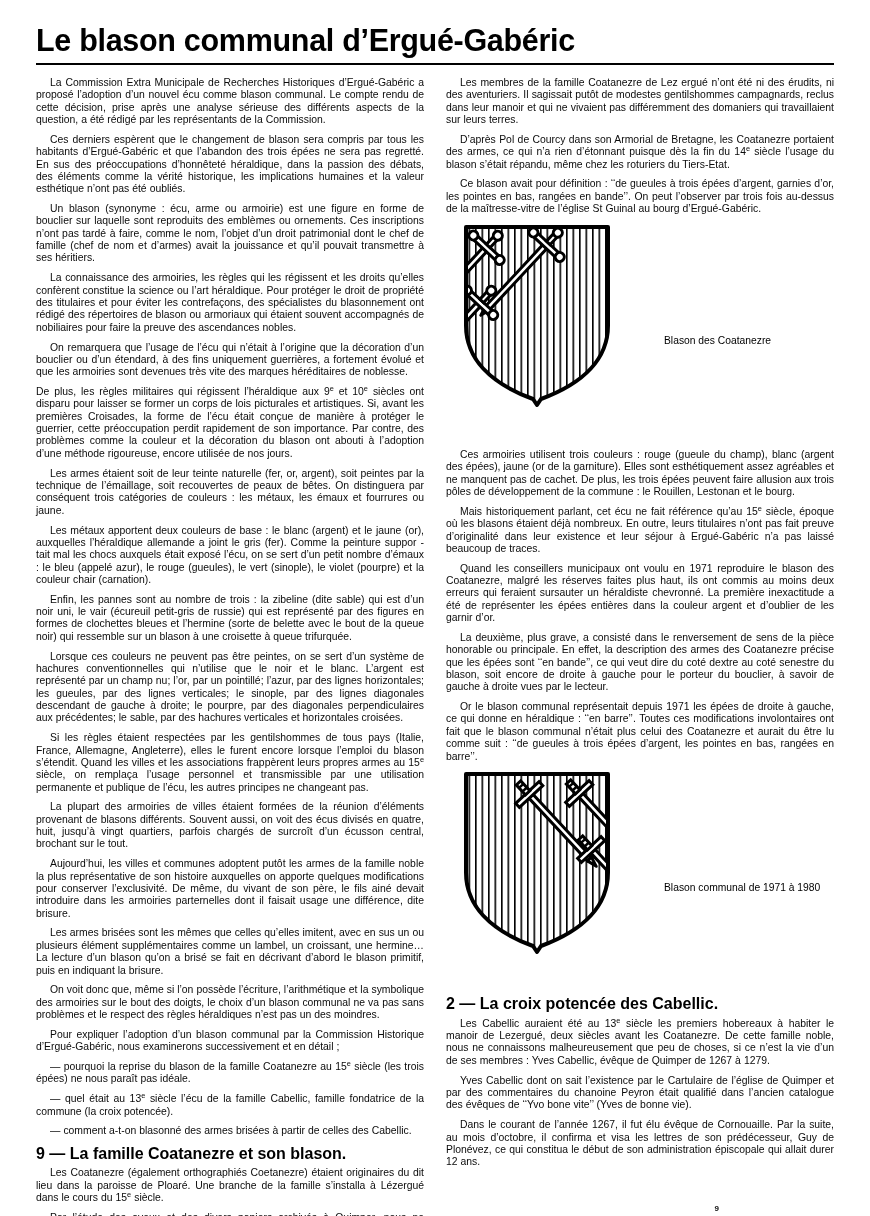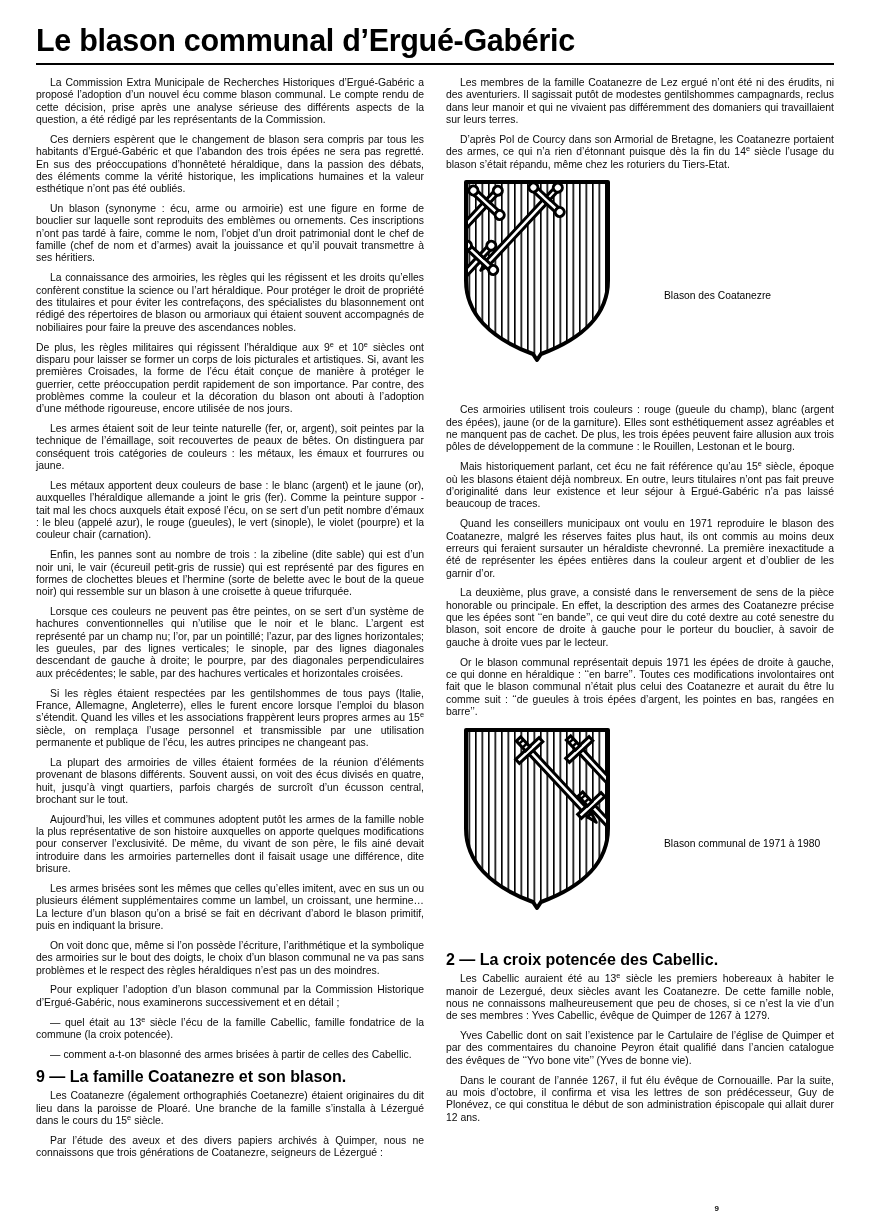--- a/index.html
+++ b/index.html
@@ -119,20 +119,21 @@
 
     <div class="col">
 
       <p class="body">La Commission Extra Municipale de Recherches Historiques d’Ergué-Gabéric a proposé l’adoption d’un nouvel écu comme blason communal. Le compte rendu de cette décision, prise après une analyse sérieuse des différents aspects de la question, a été rédigé par les représentants de la Commission.</p>
       <p class="body">Ces derniers espèrent que le changement de blason sera compris par tous les habitants d’Ergué-Gabéric et que l’abandon des trois épées ne sera pas regretté. En sus des préoccupations d’honnêteté héraldique, dans la passion des débats, des éléments comme la vérité historique, les implications humaines et la valeur esthétique n’ont pas été oubliés.</p>
 
       <p class="body"><span>Un </span><b>blason</b><span> (synonyme : </span><b>écu</b><span>, </span><b>arme</b><span> ou </span><b>armoirie</b><span>) est une figure en forme de bouclier sur laquelle sont reproduits des emblèmes ou ornements. Ces inscriptions n’ont pas tardé à faire, comme le nom, l’objet d’un droit patrimonial dont le chef de famille (chef de nom et d’armes) avait la jouissance et qu’il pouvait transmettre à ses héritiers.</span></p>
 
       <p class="body"><span>La connaissance des armoiries, les règles qui les régissent et les droits qu’elles confèrent constitue la science ou l’art </span><b>héraldique</b><span>. Pour protéger le droit de propriété des titulaires et pour éviter les contrefaçons, des spécialistes du blasonnement ont rédigé des répertoires de blason ou </span><b>armoriaux</b><span> qui étaient souvent accompagnés de nobiliaires pour faire la preuve des ascendances nobles.</span></p>
 
+      <p class="body">On remarquera que l’usage de l’écu qui n’était à l’origine que la décoration d’un bouclier ou d’un étendard, à des fins uniquement guerrières, a fortement évolué et que les armoiries sont devenues très vite des marques héréditaires de noblesse.</p>
 
       <p class="body noindent"><span>De plus, les règles militaires qui régissent l’héraldique aux 9</span><sup class="ord">e</sup><span> et    10</span><sup class="ord">e</sup><span> siècles ont disparu pour laisser se former un corps de lois picturales et artistiques. Si, avant les premières Croisades, la forme de l’écu était conçue de manière à protéger le guerrier, cette préoccupation perdit rapidement de son importance. Par contre, des problèmes comme la couleur et la décoration du blason ont abouti à l’adoption d’une méthode rigoureuse, encore utilisée de nos jours.</span></p>
 
       <p class="body"><span>Les armes étaient soit de leur teinte naturelle (fer, or, argent), soit peintes par la technique de l’émaillage, soit recouvertes de peaux de bêtes. On distinguera par conséquent trois catégories de couleurs : les </span><b>métaux</b><span>, les </span><b>émaux</b><span> et fourrures ou </span><b>jaune</b><span>.</span></p>
 
       <p class="body"><span>Les métaux apportent deux couleurs de base : le blanc (</span><b>argent</b><span>) et le jaune (</span><b>or</b><span>), auxquelles l’héraldique allemande a joint le gris (fer). Comme la peinture suppor - tait mal les chocs auxquels était exposé l’écu, on se sert d’un petit nombre d’émaux : le bleu (appelé </span><b>azur</b><span>), le rouge (</span><b>gueules</b><span>), le vert (</span><b>sinople</b><span>), le violet (</span><b>pourpre</b><span>) et la couleur chair (</span><b>carnation</b><span>).</span></p>
 
       <p class="body"><span>Enfin, les pannes sont au nombre de trois : la zibeline (dite </span><b>sable</b><span>) qui est d’un noir uni, le </span><b>vair</b><span> (écureuil petit-gris de russie) qui est représenté par des figures en formes de clochettes bleues et l’</span><b>hermine</b><span> (sorte de belette avec le bout de la queue noir) qui ressemble sur un blason à une croisette à queue trifurquée.</span></p>
 
       <p class="body">Lorsque ces couleurs ne peuvent pas être peintes, on se sert d’un système de hachures conventionnelles qui n’utilise que le noir et le blanc. L’argent est représenté par un champ nu; l’or, par un pointillé; l’azur, par des lignes horizontales; les gueules, par des lignes verticales; le sinople, par des lignes diagonales descendant de gauche à droite; le pourpre, par des diagonales perpendiculaires aux précédentes; le sable, par des hachures verticales et horizontales croisées.</p>
@@ -142,39 +143,41 @@
       <p class="body"><span>La plupart des </span><b>armoiries de villes</b><span> étaient formées de la réunion d’éléments provenant de blasons différents. Souvent aussi, on voit des écus divisés en quatre, huit, jusqu’à vingt quartiers, parfois chargés de surcroît d’un écusson central, brochant sur le tout.</span></p>
 
       <p class="body"><span>Aujourd’hui, les villes et communes adoptent putôt les armes de la famille noble la plus représentative de son histoire auxquelles on apporte quelques modifications pour conserver l’exclusivité. De même, du vivant de son père, le fils ainé devait introduire dans les armoiries parternelles dont il faisait usage une différence, dite </span><b>brisure</b><span>.</span></p>
 
       <p class="body">Les armes brisées sont les mêmes que celles qu’elles imitent, avec en sus un ou plusieurs élément supplémentaires comme un lambel, un croissant, une hermine… La lecture d’un blason qu’on a brisé se fait en décrivant d’abord le blason primitif, puis en indiquant la brisure.</p>
 
       <p class="body">On voit donc que, même si l’on possède l’écriture, l’arithmétique et la symbolique des armoiries sur le bout des doigts, le choix d’un blason communal ne va pas sans problèmes et le respect des règles héraldiques n’est pas un des moindres.</p>
 
       <p class="body">Pour expliquer l’adoption d’un blason communal par la Commission Historique d’Ergué-Gabéric, nous examinerons successivement et en détail ;</p>
 
+      <p class="body dash"><span>— pourquoi la reprise du blason de la famille Coatanezre au 15</span><sup class="ord">e</sup><span> siècle (les trois épées) ne nous paraît pas idéale.</span></p>
 
       <p class="body dash"><span>— quel était au 13</span><sup class="ord">e</sup><span> siècle l’écu de la famille Cabellic, famille fondatrice de la commune (la croix potencée).</span></p>
 
       <p class="body dash">— comment a-t-on blasonné des armes brisées à partir de celles des Cabellic.</p>
 
       <h2 class="section">9 — La famille Coatanezre et son blason.</h2>
 
       <p class="body"><span>Les Coatanezre (également orthographiés Coetanezre) étaient originaires du dit lieu dans la paroisse de Ploaré. Une branche de la famille s’installa à Lézergué dans le cours du 15</span><sup class="ord">e</sup><span> siècle.</span></p>
 
       <p class="body">Par l’étude des aveux et des divers papiers archivés à Quimper, nous ne connaissons que trois générations de Coatanezre, seigneurs de Lézergué :</p>
 
     </div>
 
     <div class="col">
 
       <p class="body">Les membres de la famille Coatanezre de Lez ergué n’ont été ni des érudits, ni des aventuriers. Il sagissait putôt de modestes gentilshommes campagnards, reclus dans leur manoir et qui ne vivaient pas différemment des domaniers qui travaillaient sur leurs terres.</p>
 
       <p class="body"><span>D’après Pol de Courcy dans son Armorial de Bretagne, les Coatanezre portaient des armes, ce qui n’a rien d’étonnant puisque dès la fin du 14</span><sup class="ord">e</sup><span> siècle l’usage du blason s’était répandu, même chez les roturiers du Tiers-Etat.</span></p>
 
+      <p class="body">Ce blason avait pour définition : ‘‘de gueules à trois épées d’argent, garnies d’or, les pointes en bas, rangées en bande’’. On peut l’observer par trois fois au-dessus de la maîtresse-vitre de l’église St Guinal au bourg d’Ergué-Gabéric.</p>
 
       <div class="figure">
         <div class="shield-holder">
           <svg class="shield" width="150" height="185" viewBox="0 0 300 370">
             <defs>
               <clipPath id="shieldClipA">
                 <path d="M8 8 L292 8 L292 205 C292 270 245 320 158 352 L150 358 L142 352 C55 320 8 270 8 205 Z"></path>
               </clipPath>
               <pattern id="gulesHatchA" width="13" height="10" patternUnits="userSpaceOnUse">
                 <rect width="13" height="10" fill="#fff"></rect>

